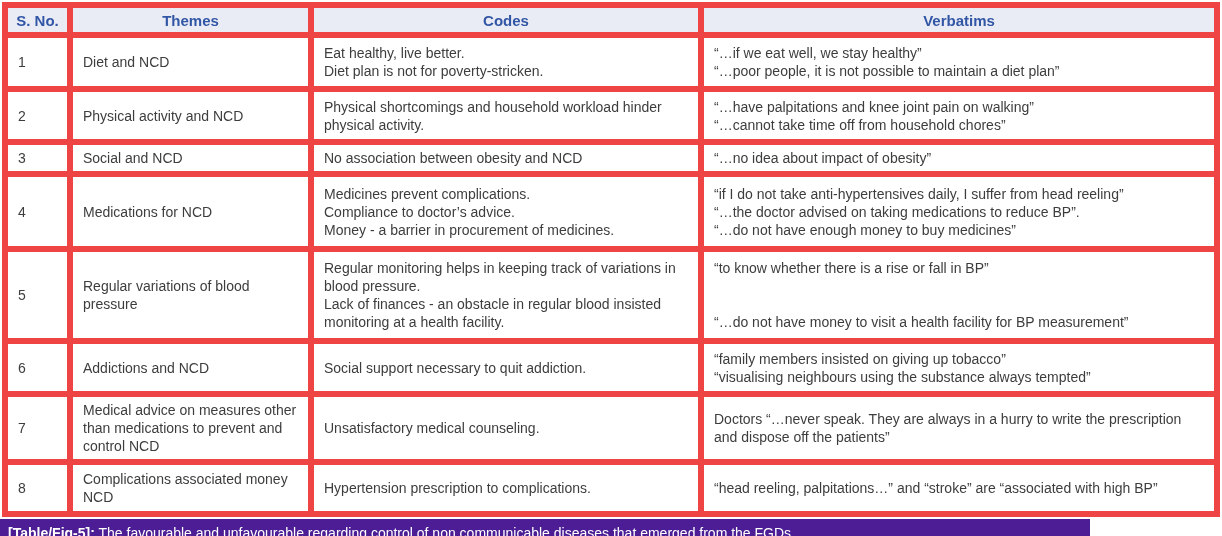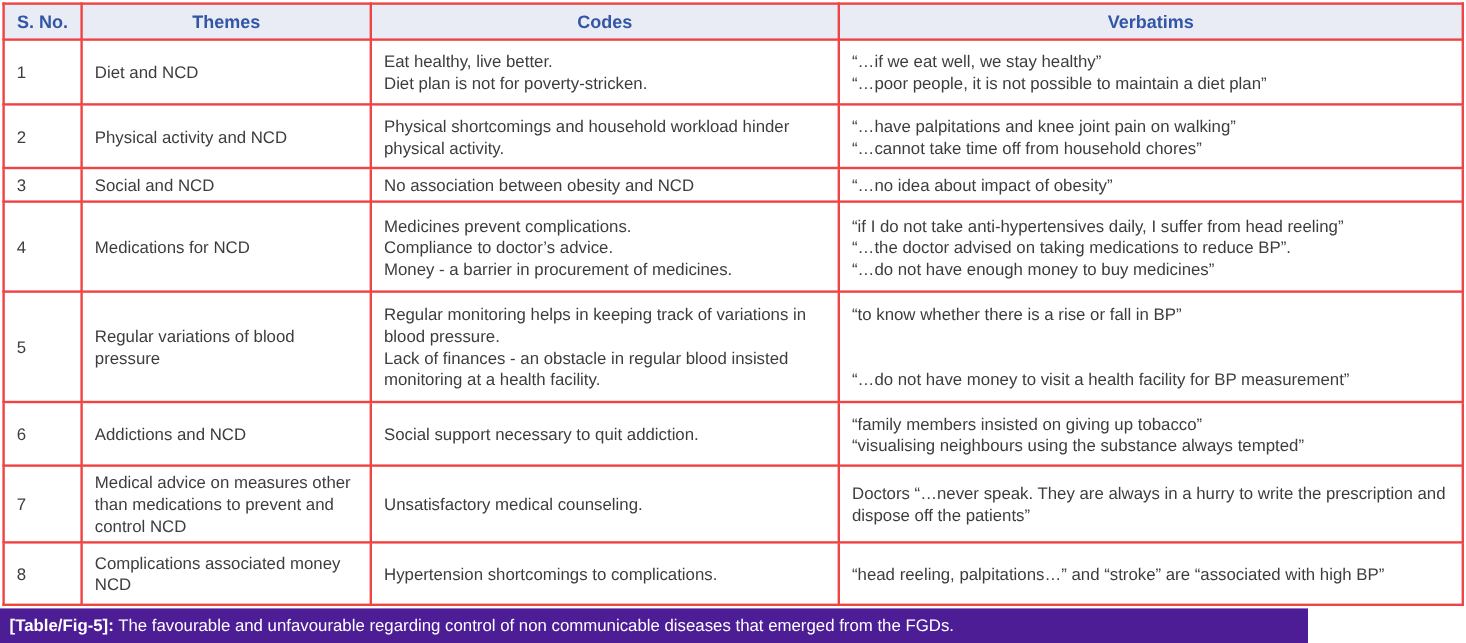--- a/index.html
+++ b/index.html
@@ -12,21 +12,21 @@
   }
   .page { width: 1222px; height: 536px; position: relative; }
 
   table.fgd {
     border-collapse: collapse;
     table-layout: fixed;
     width: 1218px;
     margin: 2px 2px 0 2px;
   }
   table.fgd, table.fgd th, table.fgd td {
-    border: 2px solid #ef4444;
+    border: 6px solid #ef4444;
   }
   table.fgd th {
     background: #eaecf5;
     color: #3156a5;
     font-size: 15px;
     font-weight: bold;
     text-align: center;
     height: 30px;
     vertical-align: middle;
   }
@@ -124,21 +124,21 @@
   </tr>
         <tr style="height: 58px;">
     <td class="c-sno">7</td>
     <td class="c-theme">Medical advice on measures other than medications to prevent and control NCD</td>
     <td class="c-codes">Unsatisfactory medical counseling.</td>
     <td class="c-verbatims">Doctors “…never speak. They are always in a hurry to write the prescription and dispose off the patients”</td>
   </tr>
         <tr style="height: 52px;">
     <td class="c-sno">8</td>
     <td class="c-theme">Complications associated money NCD</td>
-    <td class="c-codes">Hypertension shortcomings to complications.</td>
+    <td class="c-codes">Hypertension prescription to complications.</td>
     <td class="c-verbatims">“head reeling, palpitations…” and “stroke” are “associated with high BP”</td>
   </tr>
       </tbody>
   </table>
 
   <div class="caption">
     <span class="cap-label">[Table/Fig-5]:</span>
     <span> <span>The favourable and unfavourable regarding control of non communicable diseases that emerged from the FGDs.</span></span>
   </div>
 </div>

